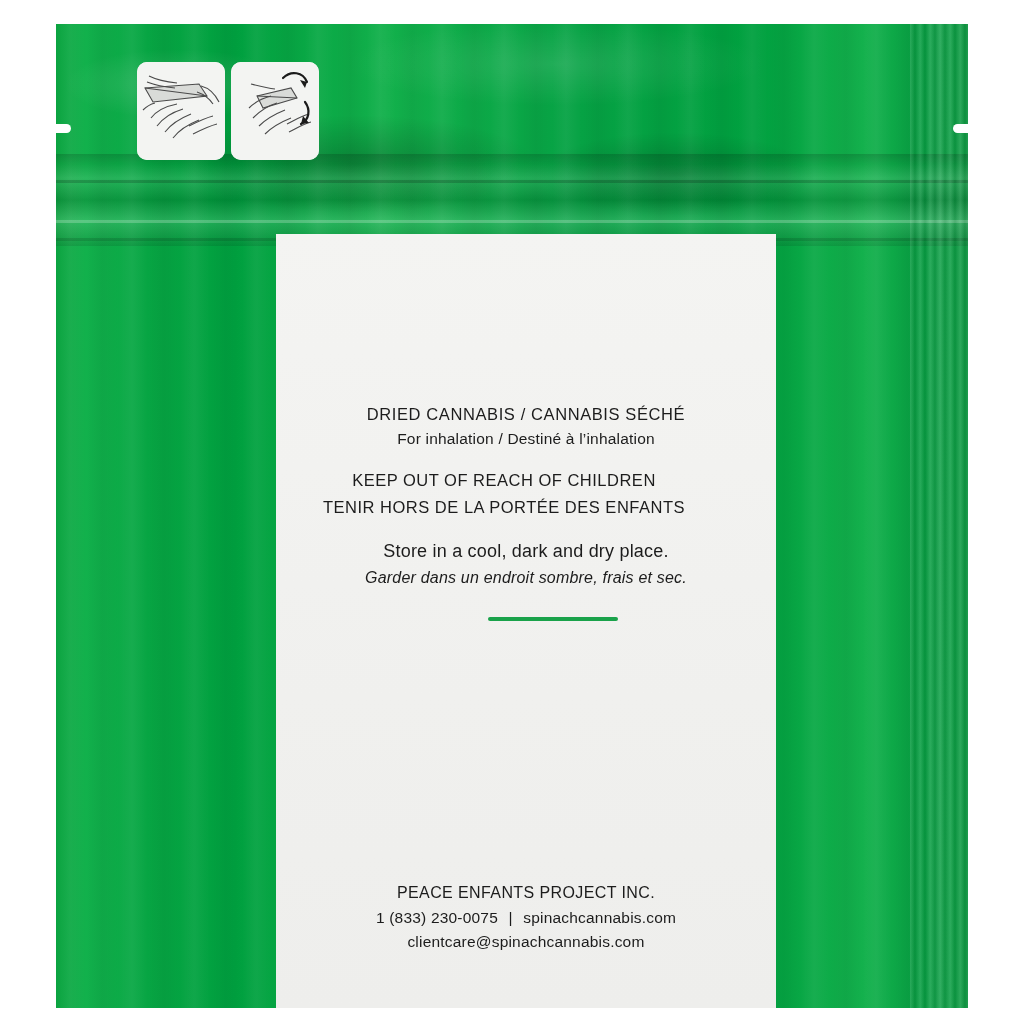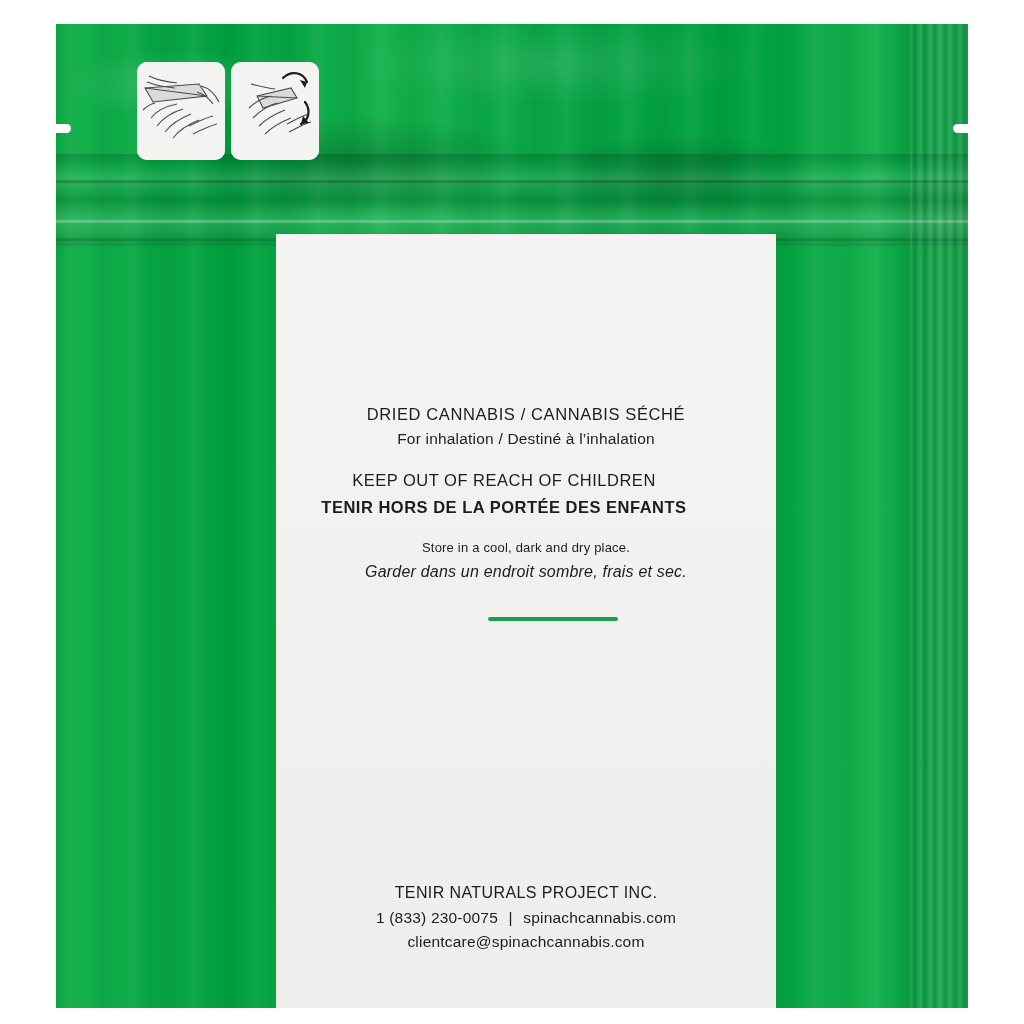--- a/index.html
+++ b/index.html
@@ -169,24 +169,24 @@
     letter-spacing: 0.2px;
     line-height: 1.35;
   }
 
   .g1 { position: absolute; top: 169px; width: 500px; }
   .g1 .l1 { font-size: 16.5px; letter-spacing: 0.6px; }
   .g1 .l2 { font-size: 15.5px; margin-top: 4px; }
 
   .g2 { position: absolute; top: 235px; width: 456px; }
   .g2 .l1 { font-size: 16.5px; letter-spacing: 0.5px; }
-  .g2 .l2 { font-size: 16.5px; letter-spacing: 0.5px; margin-top: 5px; font-weight: bold; }
+  .g2 .l2 { font-size: 16.5px; letter-spacing: 0.5px; margin-top: 5px; }
 
   .g3 { position: absolute; top: 305px; width: 500px; }
-  .g3 .l1 { font-size: 13px; }
+  .g3 .l1 { font-size: 18px; }
   .g3 .l2 { font-size: 16px; margin-top: 4px; font-style: italic; }
 
   .divider {
     position: absolute;
     top: 383px;
     left: 212px;
     width: 130px;
     height: 4px;
     background: #19a24a;
     border-radius: 2px;
@@ -280,21 +280,21 @@
       </div>
 
       <div class="label-inner g3">
         <div class="t-line l1">Store in a cool, dark and dry place.</div>
         <div class="t-line l2">Garder dans un endroit sombre, frais et sec.</div>
       </div>
 
       <div class="divider"></div>
 
       <div class="label-inner g4">
-        <div class="t-line l1">TENIR NATURALS PROJECT INC.</div>
+        <div class="t-line l1">PEACE ENFANTS PROJECT INC.</div>
         <div class="t-line l2">
           <span>1 (833) 230-0075</span>
           <span class="sep">|</span>
           <span>spinachcannabis.com</span>
         </div>
         <div class="t-line l3">clientcare@spinachcannabis.com</div>
       </div>
 
     </div>
 

